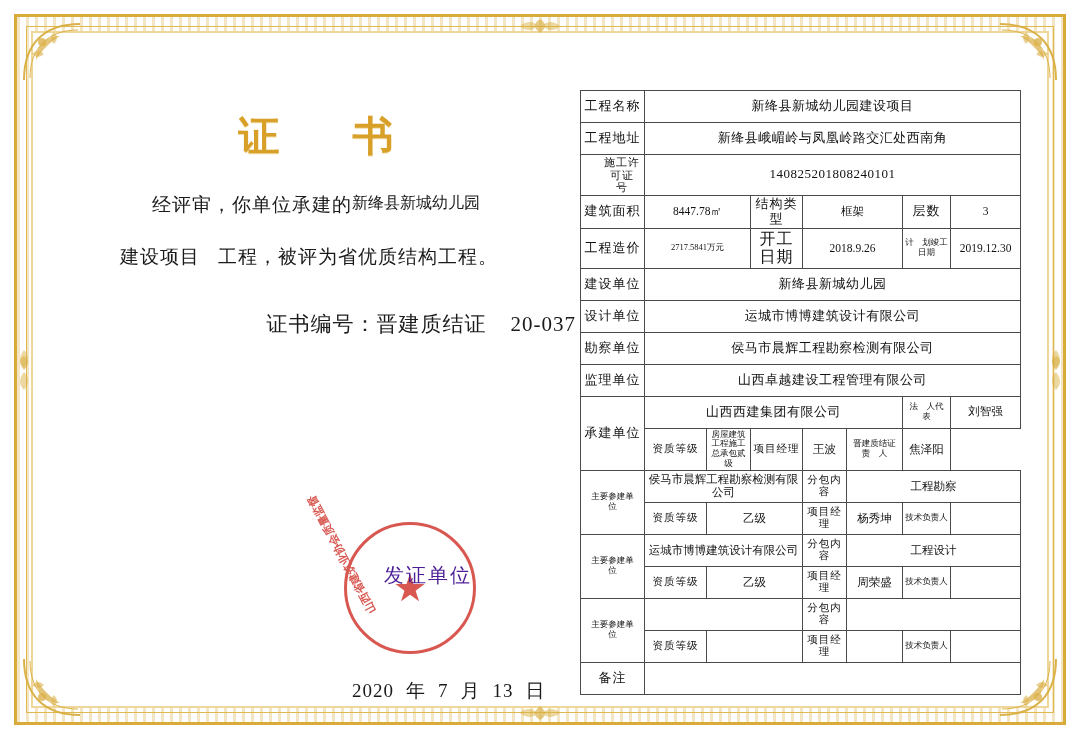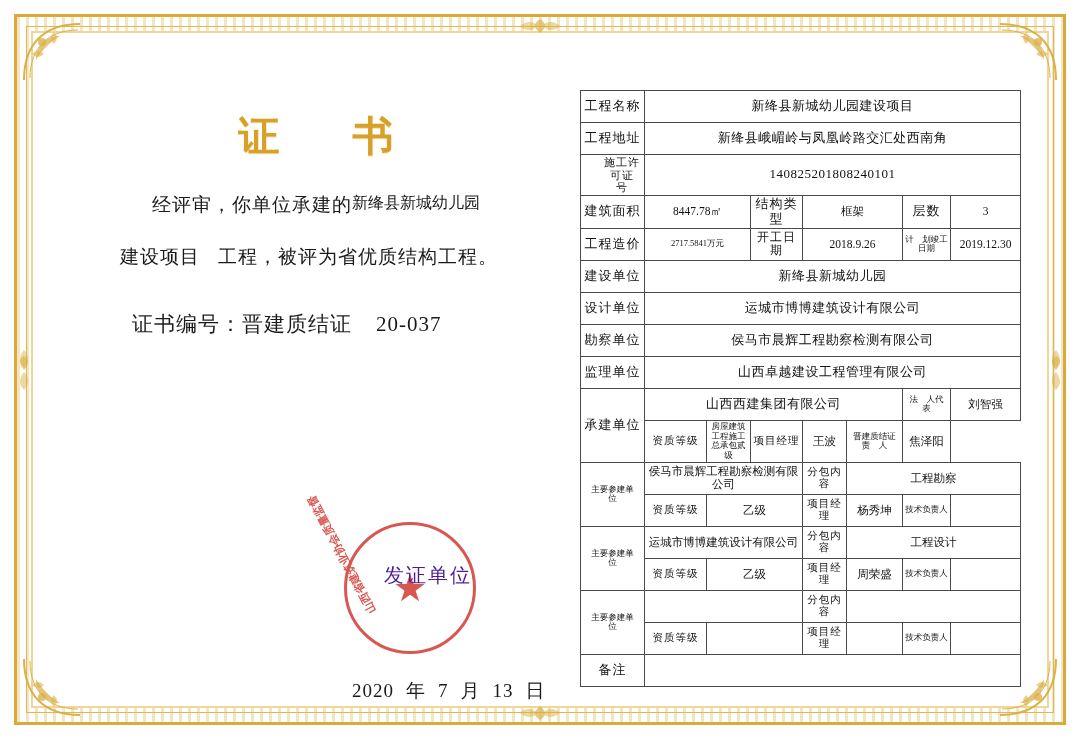--- a/index.html
+++ b/index.html
@@ -120,20 +120,21 @@
     margin-left: 64px;
     font-size: 19px;
     letter-spacing: 1px;
   }
   .body-line2 .gap { display: inline-block; width: 18px; }
   .cert-no {
     margin-top: 40px;
     margin-left: 76px;
     font-size: 21px;
     letter-spacing: 1px;
+    text-align: right;
   }
   .cert-no .num {
     margin-left: 24px;
     letter-spacing: 1px;
   }
 
   
   .issuer-area {
     position: absolute;
     left: 250px;
@@ -355,21 +356,21 @@
       <td class="val-sm" colspan="2">8447.78㎡</td>
       <td class="lbl">结构类型</td>
       <td class="val-sm" colspan="2">框架</td>
       <td class="lbl">层数</td>
       <td class="val-sm">3</td>
     </tr>
 
     <tr>
       <td class="lbl">工程造价</td>
       <td class="tiny" colspan="2">2717.5841万元</td>
-      <td class="lbl" style="font-size:12px;">开工日期</td>
+      <td class="lbl" style="font-size:16px;">开工日期</td>
       <td class="val-sm" colspan="2">2018.9.26</td>
       <td class="tiny">计　划竣工日期</td>
       <td class="val-sm">2019.12.30</td>
     </tr>
 
     <tr>
       <td class="lbl">建设单位</td>
       <td class="val" colspan="7">新绛县新城幼儿园</td>
     </tr>
     <tr>

